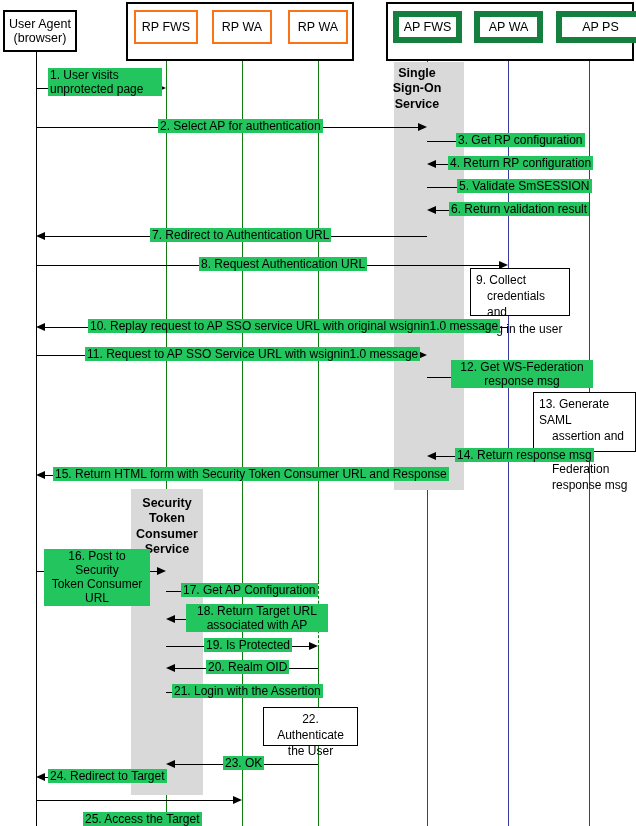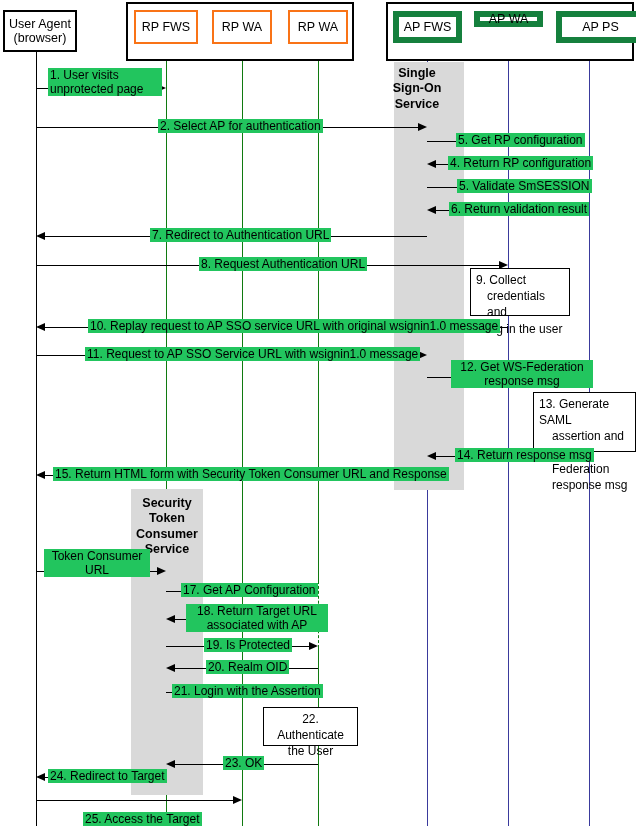--- a/index.html
+++ b/index.html
@@ -62,21 +62,21 @@
   <div class="plabel green" style="left:212px;top:10px;width:60px;height:34px;">
     <span>RP WA</span>
   </div>
   <div class="plabel green" style="left:288px;top:10px;width:60px;height:34px;">
     <span>RP WA</span>
   </div>
 
   <div class="plabel blue" style="left:393px;top:11px;width:69px;height:32px;">
     <span>AP FWS</span>
   </div>
-  <div class="plabel blue" style="left:474px;top:11px;width:69px;height:16px;">
+  <div class="plabel blue" style="left:474px;top:11px;width:69px;height:32px;">
     <span>AP WA</span>
   </div>
   <div class="plabel blue" style="left:556px;top:11px;width:89px;height:32px;">
     <span>AP PS</span>
   </div>
 
   <div class="lifeline ll-black" style="left:36px;top:52px;height:774px;"></div>
 
   <div class="lifeline ll-green" style="left:166px;top:61px;height:765px;"></div>
   <div class="lifeline ll-green" style="left:242px;top:61px;height:765px;"></div>
@@ -112,21 +112,21 @@
 
   <div class="msgline" style="left:36px;top:127px;width:382px;"></div>
   <div class="arrowhead right" style="left:418px;top:122.5px;"></div>
   <div class="msgtext" style="left:158px;top:119px;">
     <span>2. Select AP for authentication</span>
   </div>
 
   <div class="msgline" style="left:427px;top:141px;width:72px;"></div>
   <div class="arrowhead right" style="left:499px;top:136.5px;"></div>
   <div class="msgtext" style="left:456px;top:133px;">
-    <span>5. Get RP configuration</span>
+    <span>3. Get RP configuration</span>
   </div>
 
   <div class="msgline" style="left:436px;top:164px;width:72px;"></div>
   <div class="arrowhead left" style="left:427px;top:159.5px;"></div>
   <div class="msgtext" style="left:448px;top:156px;">
     <span>4. Return RP configuration</span>
   </div>
 
   <div class="msgline" style="left:427px;top:187px;width:72px;"></div>
   <div class="arrowhead right" style="left:499px;top:182.5px;"></div>
@@ -192,20 +192,21 @@
 
   <div class="msgline" style="left:45px;top:475px;width:382px;"></div>
   <div class="arrowhead left" style="left:36px;top:470.5px;"></div>
   <div class="msgtext" style="left:53px;top:467px;">
     <span>15. Return HTML form with Security Token Consumer URL and Response</span>
   </div>
 
   <div class="msgline" style="left:36px;top:571px;width:121px;"></div>
   <div class="arrowhead right" style="left:157px;top:566.5px;"></div>
   <div class="msgtext two" style="left:44px;top:549px;width:102px;text-align:center;">
+    <div>16. Post to Security</div>
     <div>Token Consumer</div>
     <div>URL</div>
   </div>
 
   <div class="msgline" style="left:166px;top:591px;width:143px;"></div>
   <div class="arrowhead right" style="left:309px;top:586.5px;"></div>
   <div class="msgtext" style="left:181px;top:583px;">
     <span>17. Get AP Configuration</span>
   </div>
 

